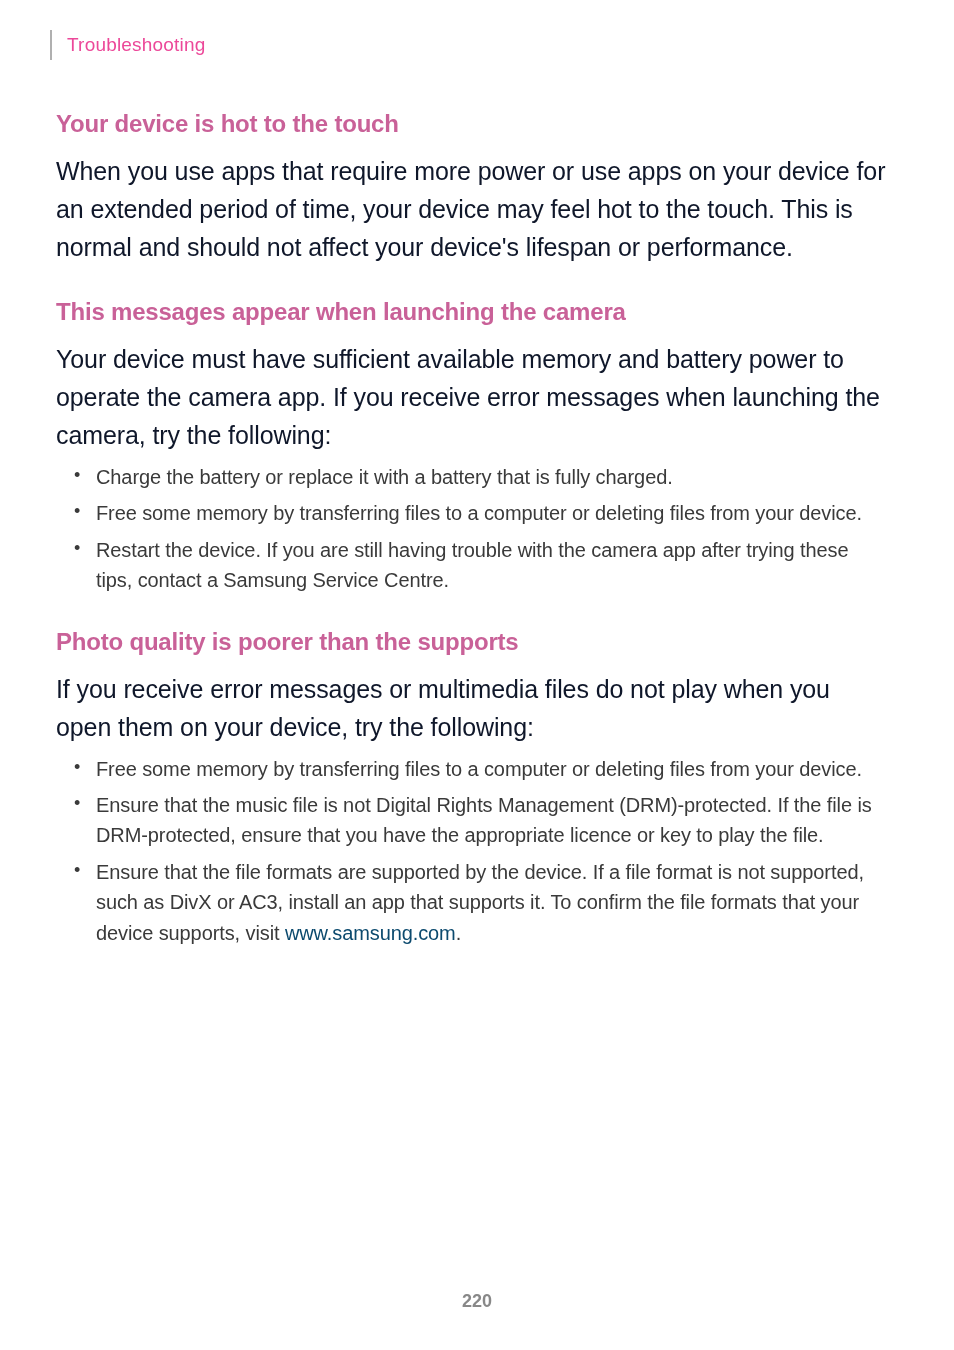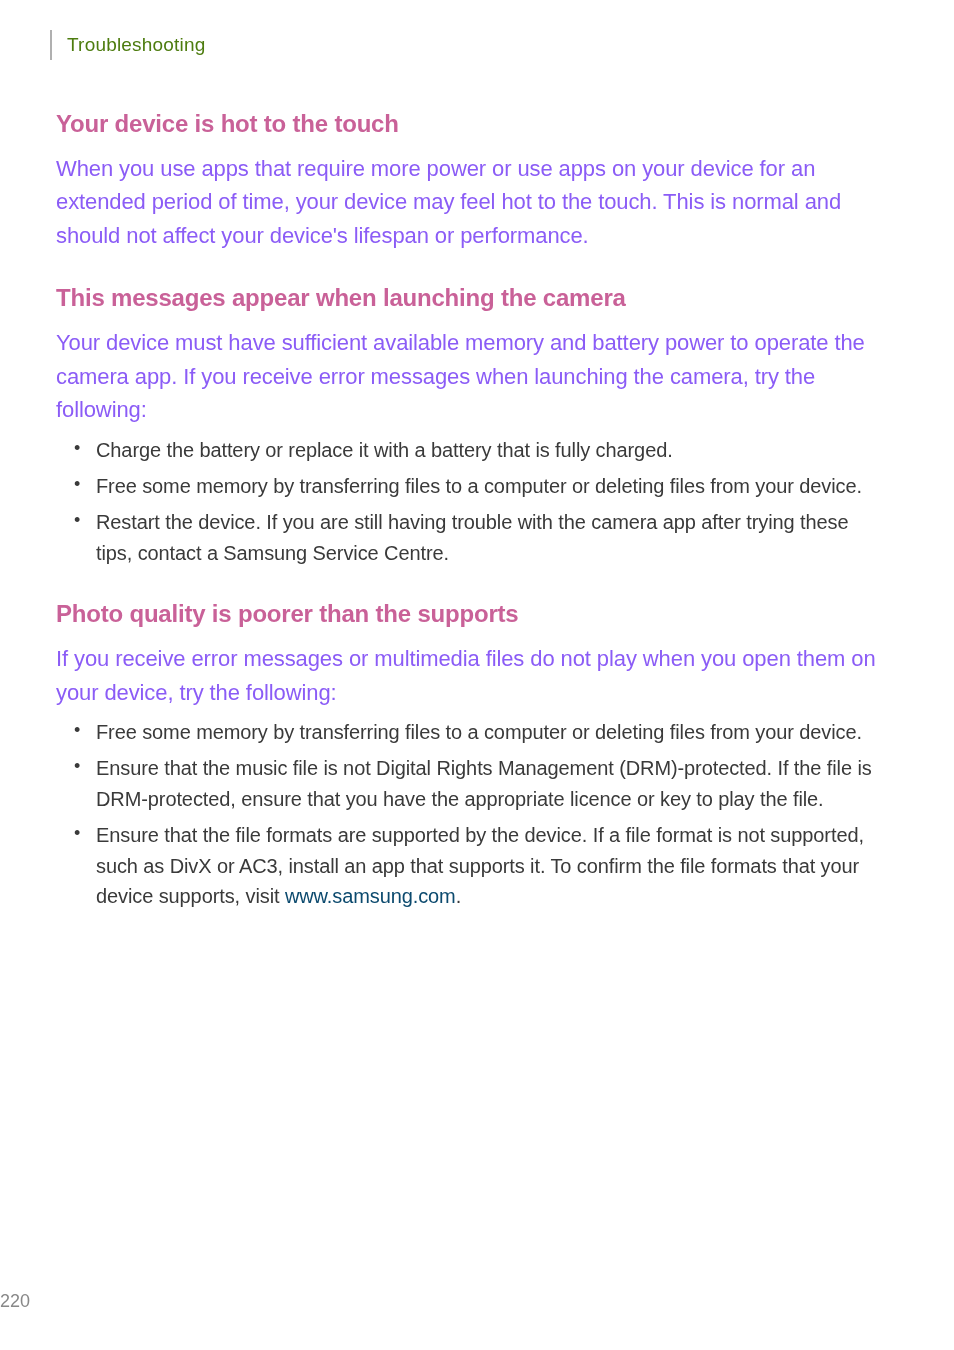--- a/index.html
+++ b/index.html
@@ -23,21 +23,21 @@
       display: flex;
       align-items: center;
     }
     .header-bar {
       width: 2px;
       height: 30px;
       background: #b0b0b0;
       margin-right: 15px;
     }
     .header-text {
-      color: #4d7c0f;
+      color: #ec4899;
       font-size: 19px;
       letter-spacing: 0.2px;
     }
     .content {
       position: absolute;
       top: 100px;
       left: 56px;
       right: 68px;
     }
     .section-heading {
@@ -45,22 +45,22 @@
       font-size: 24px;
       font-weight: 600;
       margin-top: 32px;
       margin-bottom: 14px;
       letter-spacing: -0.2px;
     }
     .section-heading.first {
       margin-top: 10px;
     }
     .body-text {
-      color: #8b5cf6;
-      font-size: 22px;
+      color: #0f172a;
+      font-size: 25px;
       line-height: 1.52;
       margin-bottom: 4px;
       letter-spacing: -0.1px;
     }
     ul {
       list-style: none;
       margin-top: 8px;
       margin-bottom: 4px;
     }
     li {
@@ -81,22 +81,24 @@
       font-size: 18px;
     }
     .link {
       color: #0c4a6e;
     }
     .page-number {
       position: absolute;
       bottom: 38px;
       left: 0;
       right: 0;
+      text-align: center;
       color: #888888;
       font-size: 18px;
+      font-weight: bold;
     }
   </style>
 </head>
 <body>
 
 <div class="header">
   <div class="header-bar"></div>
   <div class="header-text">Troubleshooting</div>
 </div>
 

